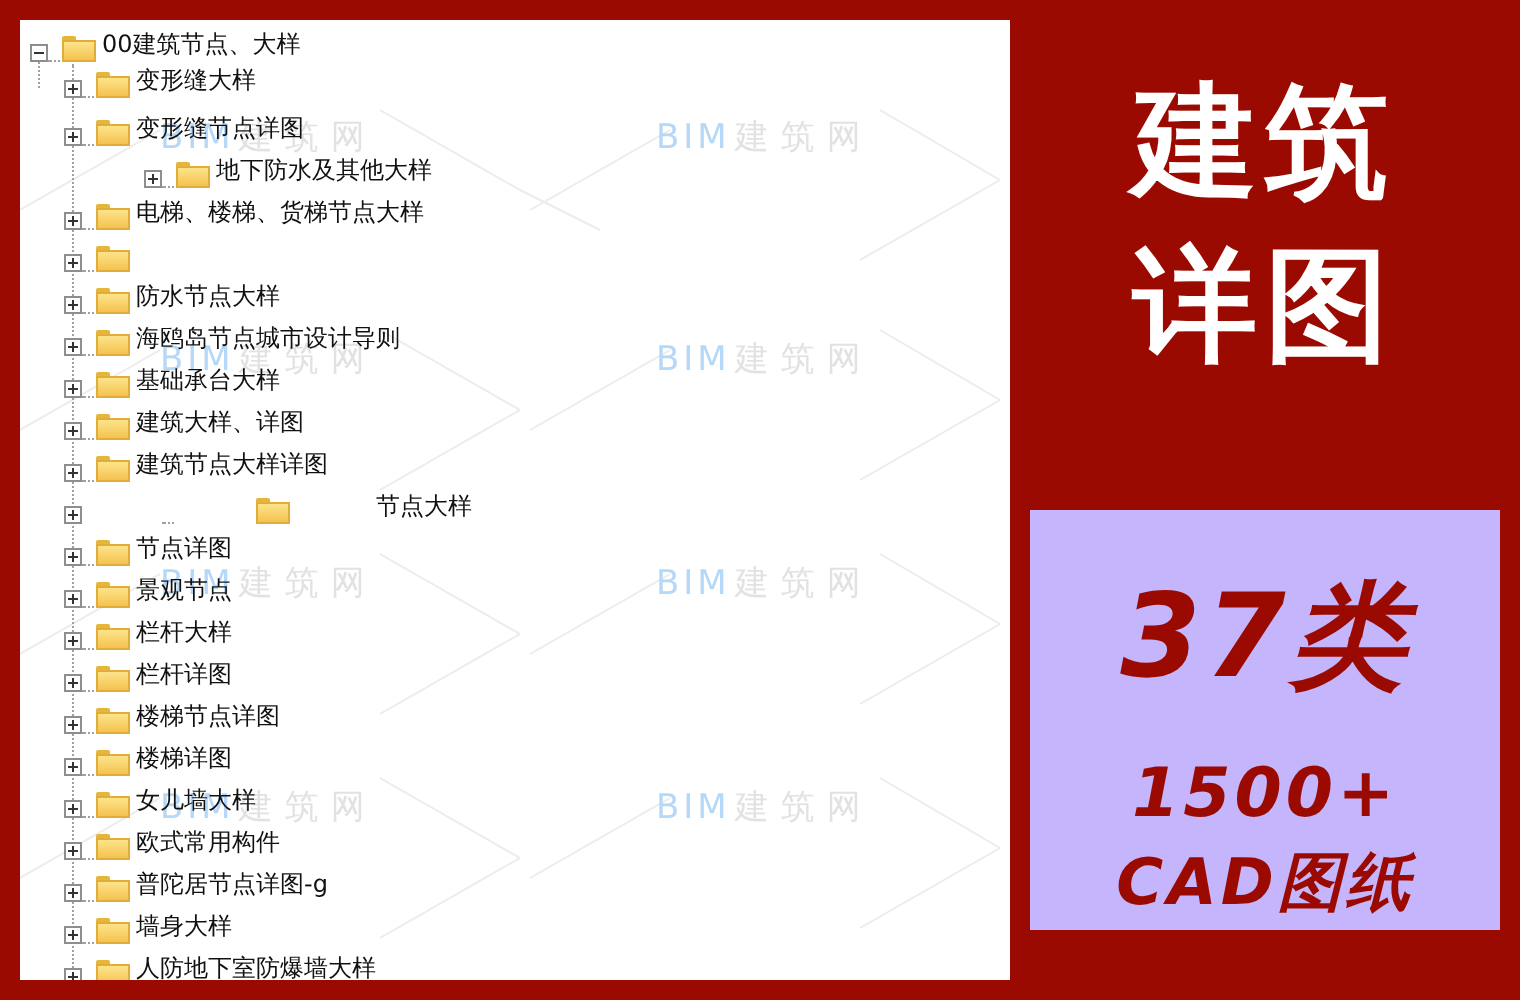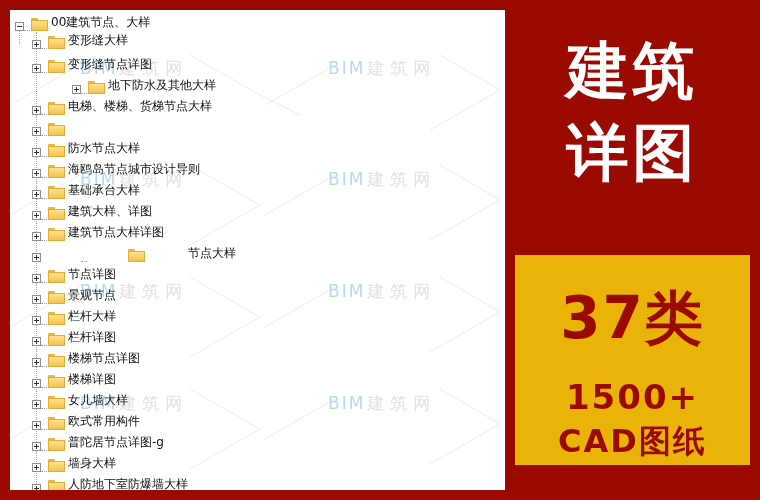--- a/index.html
+++ b/index.html
@@ -49,21 +49,21 @@
     background: linear-gradient(#fde38a, #f4c350); border: 1px solid #e1ad39; box-sizing: border-box;
   }
   .vline {
     position: absolute; border-left: 1px dotted #a0a0a0;
   }
   .title-box {
     position: absolute; left: 515px; top: 30px; width: 235px; text-align: center;
     color: #ffffff; font-weight: bold; font-size: 62px; line-height: 82px; letter-spacing: 4px;
   }
   .yellow {
-    position: absolute; left: 515px; top: 255px; width: 235px; height: 210px; background: #eab308;
+    position: absolute; left: 515px; top: 255px; width: 235px; height: 210px; background: #c4b5fd; font-style: italic;
   }
   .count {
     position: absolute; left: 0; top: 28px; width: 100%; text-align: center;
     color: #9b0a00; font-weight: bold; font-size: 58px; line-height: 70px; letter-spacing: 2px;
   }
   .sub1 {
     position: absolute; left: 0; top: 122px; width: 100%; text-align: center;
     color: #9b0a00; font-weight: bold; font-size: 34px; line-height: 40px; letter-spacing: 2px;
   }
   .sub2 {

